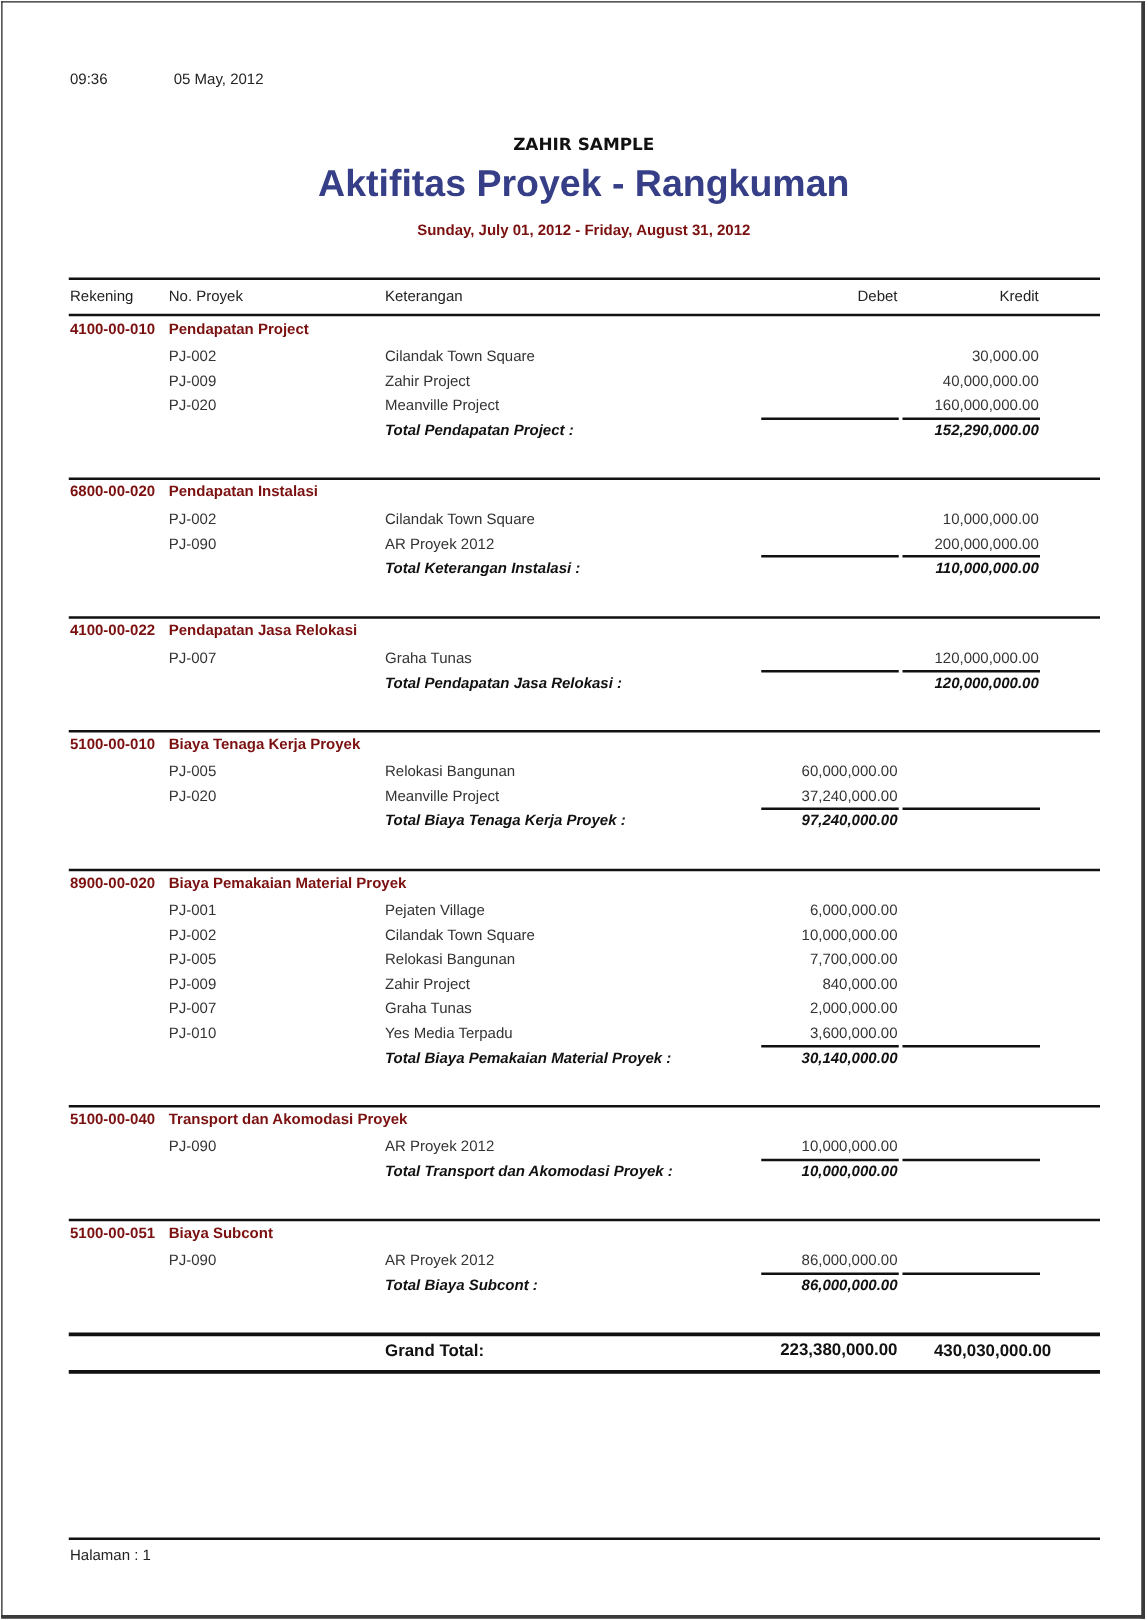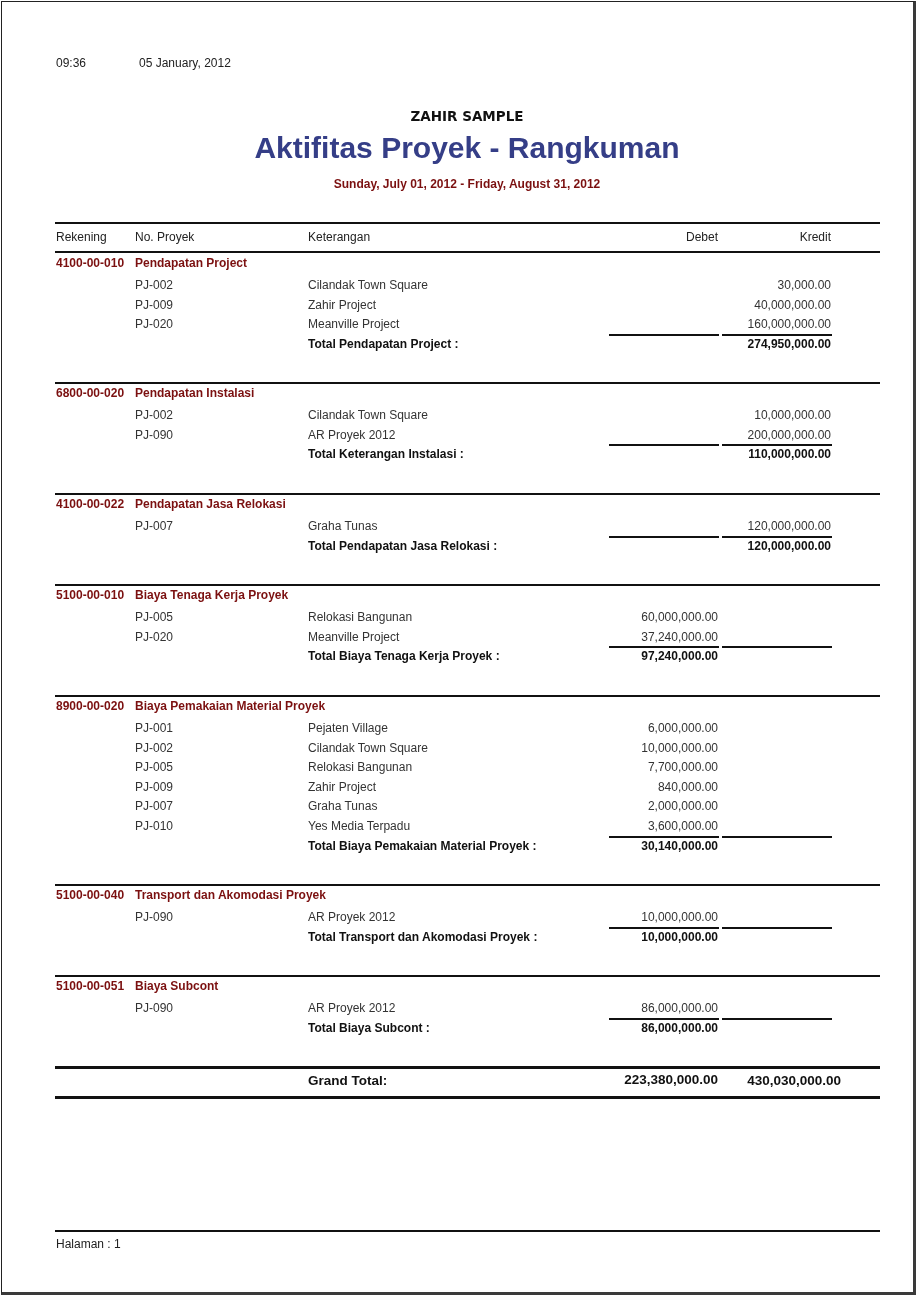--- a/index.html
+++ b/index.html
@@ -20,33 +20,33 @@
   .thin { height: 2px; }
   .thick { height: 3px; }
   .hdr { top: 228px; font-size: 12px; color: #222; }
   .col-rek { left: 54px; }
   .col-proj { left: 133px; }
   .col-ket { left: 306px; }
   .col-debet { left: 608px; width: 108px; text-align: right; }
   .col-kredit { left: 721px; width: 108px; text-align: right; }
   .acct { font-size: 12px; font-weight: bold; color: #7b1010; }
   .row { font-size: 12px; color: #333; }
-  .tot { font-size: 12px; font-weight: bold; color: #111; }
+  .tot { font-size: 12px; font-weight: bold; color: #111; font-style: italic; }
   .uline { position: absolute; height: 2px; background: #111; }
   .ul-d { left: 607px; width: 110px; }
   .ul-k { left: 720px; width: 110px; }
   .grand { font-size: 13.5px; font-weight: bold; color: #111; }
   .footer { left: 54px; top: 1235px; font-size: 12px; color: #222; }
 </style>
 </head>
 <body>
 
 <div class="page">
   <div class="abs small time">09:36</div>
-  <div class="abs small date">05 January, 2012</div>
+  <div class="abs small date">05 May, 2012</div>
   <div class="abs company">ZAHIR SAMPLE</div>
   <div class="abs title">Aktifitas Proyek - Rangkuman</div>
   <div class="abs period">Sunday, July 01, 2012 - Friday, August 31, 2012</div>
 
   <div class="hline thin" style="top:220px"></div>
   <div class="abs hdr col-rek">Rekening</div>
   <div class="abs hdr col-proj">No. Proyek</div>
   <div class="abs hdr col-ket">Keterangan</div>
   <div class="abs hdr col-debet">Debet</div>
   <div class="abs hdr col-kredit">Kredit</div>
@@ -64,21 +64,21 @@
       <div class="abs row col-debet" style="top: 295.6px;"></div>
       <div class="abs row col-kredit" style="top: 295.6px;">40,000,000.00</div>
       <div class="abs row col-proj" style="top: 315.2px;">PJ-020</div>
       <div class="abs row col-ket" style="top: 315.2px;">Meanville Project</div>
       <div class="abs row col-debet" style="top: 315.2px;"></div>
       <div class="abs row col-kredit" style="top: 315.2px;">160,000,000.00</div>
       <div class="uline ul-d" style="top: 332px;"></div>
       <div class="uline ul-k" style="top: 332px;"></div>
       <div class="abs tot col-ket" style="top: 334.8px;">Total Pendapatan Project :</div>
       <div class="abs tot col-debet" style="top: 334.8px;"></div>
-      <div class="abs tot col-kredit" style="top: 334.8px;">274,950,000.00</div>
+      <div class="abs tot col-kredit" style="top: 334.8px;">152,290,000.00</div>
       <div class="hline thin" style="top: 380px;"></div>
       <div class="abs acct col-rek" style="top: 384px;">6800-00-020</div>
       <div class="abs acct col-proj" style="top: 384px;">Pendapatan Instalasi</div>
       <div class="abs row col-proj" style="top: 406px;">PJ-002</div>
       <div class="abs row col-ket" style="top: 406px;">Cilandak Town Square</div>
       <div class="abs row col-debet" style="top: 406px;"></div>
       <div class="abs row col-kredit" style="top: 406px;">10,000,000.00</div>
       <div class="abs row col-proj" style="top: 425.6px;">PJ-090</div>
       <div class="abs row col-ket" style="top: 425.6px;">AR Proyek 2012</div>
       <div class="abs row col-debet" style="top: 425.6px;"></div>

